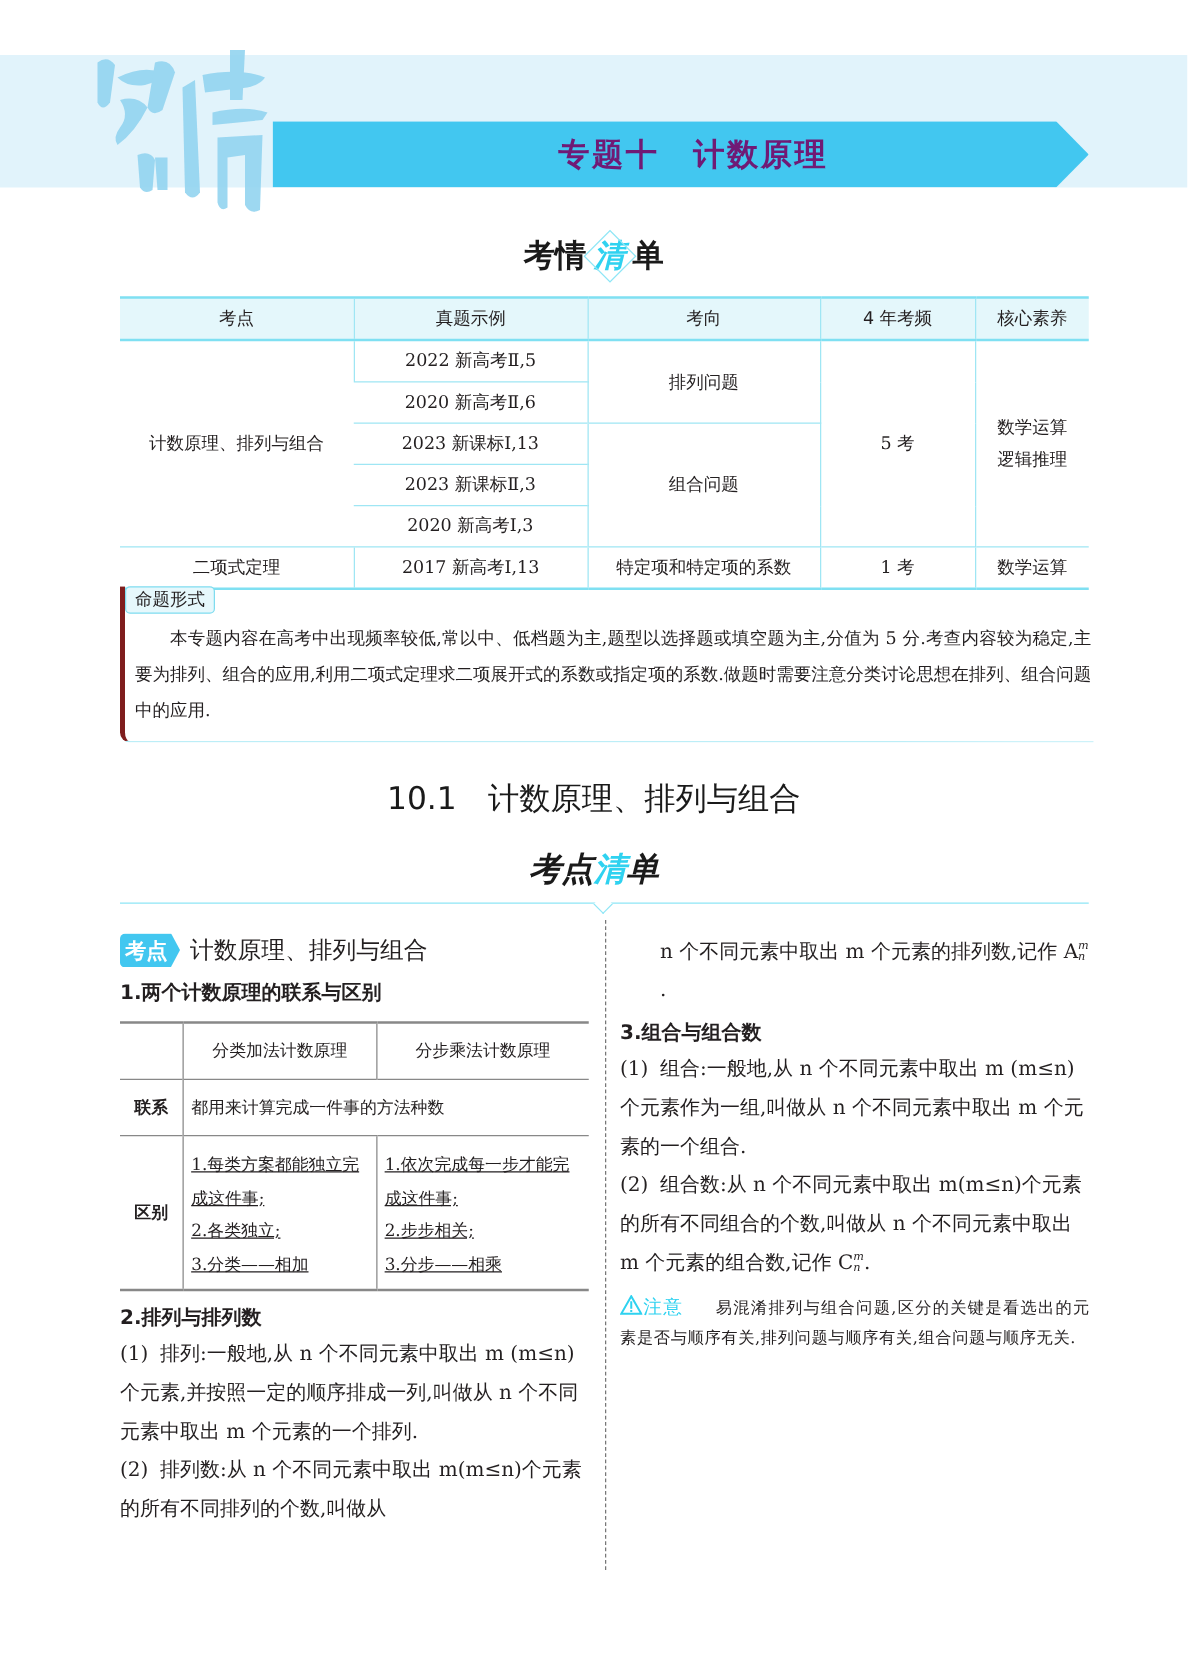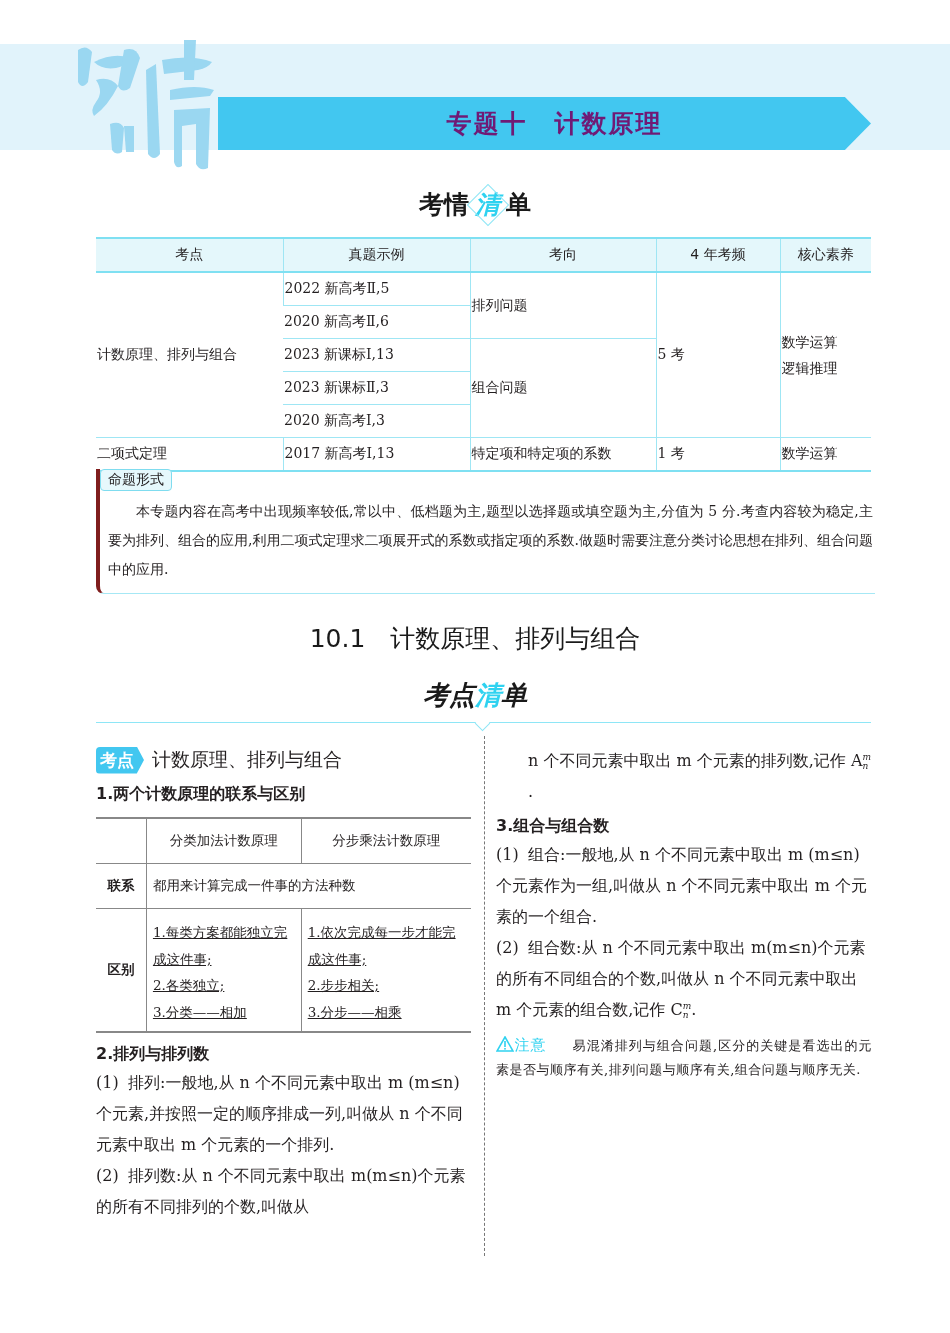--- a/index.html
+++ b/index.html
@@ -44,21 +44,21 @@
     position: absolute; left: 96px; top: 237px; width: 775px;
     border-collapse: collapse; font-size: 14px;
   }
   .exam-table th {
     background: #e4f7fb; font-weight: normal; height: 30px;
     border-top: 2px solid #7fe0f2; border-bottom: 2px solid #7fe0f2;
     border-left: 1px solid #9fe6f4; font-family: "DejaVu Sans", sans-serif; font-size: 14px;
   }
   .exam-table th:first-child, .exam-table td:first-child { border-left: none; }
   .exam-table td {
-    height: 30px; border-left: 1px solid #9fe6f4;
+    text-align: center; height: 30px; border-left: 1px solid #9fe6f4;
     border-top: 1px solid #9fe6f4;
   }
   .exam-table tr:last-child td { border-bottom: 2px solid #7fe0f2; }
   
   .form-box {
     position: absolute; left: 96px; top: 469px; width: 775px; height: 124px;
     border-left: 4px solid #7f1d1d; border-bottom: 1px solid #a6e8f5;
     border-radius: 0 0 0 8px;
   }
   .form-tag {

